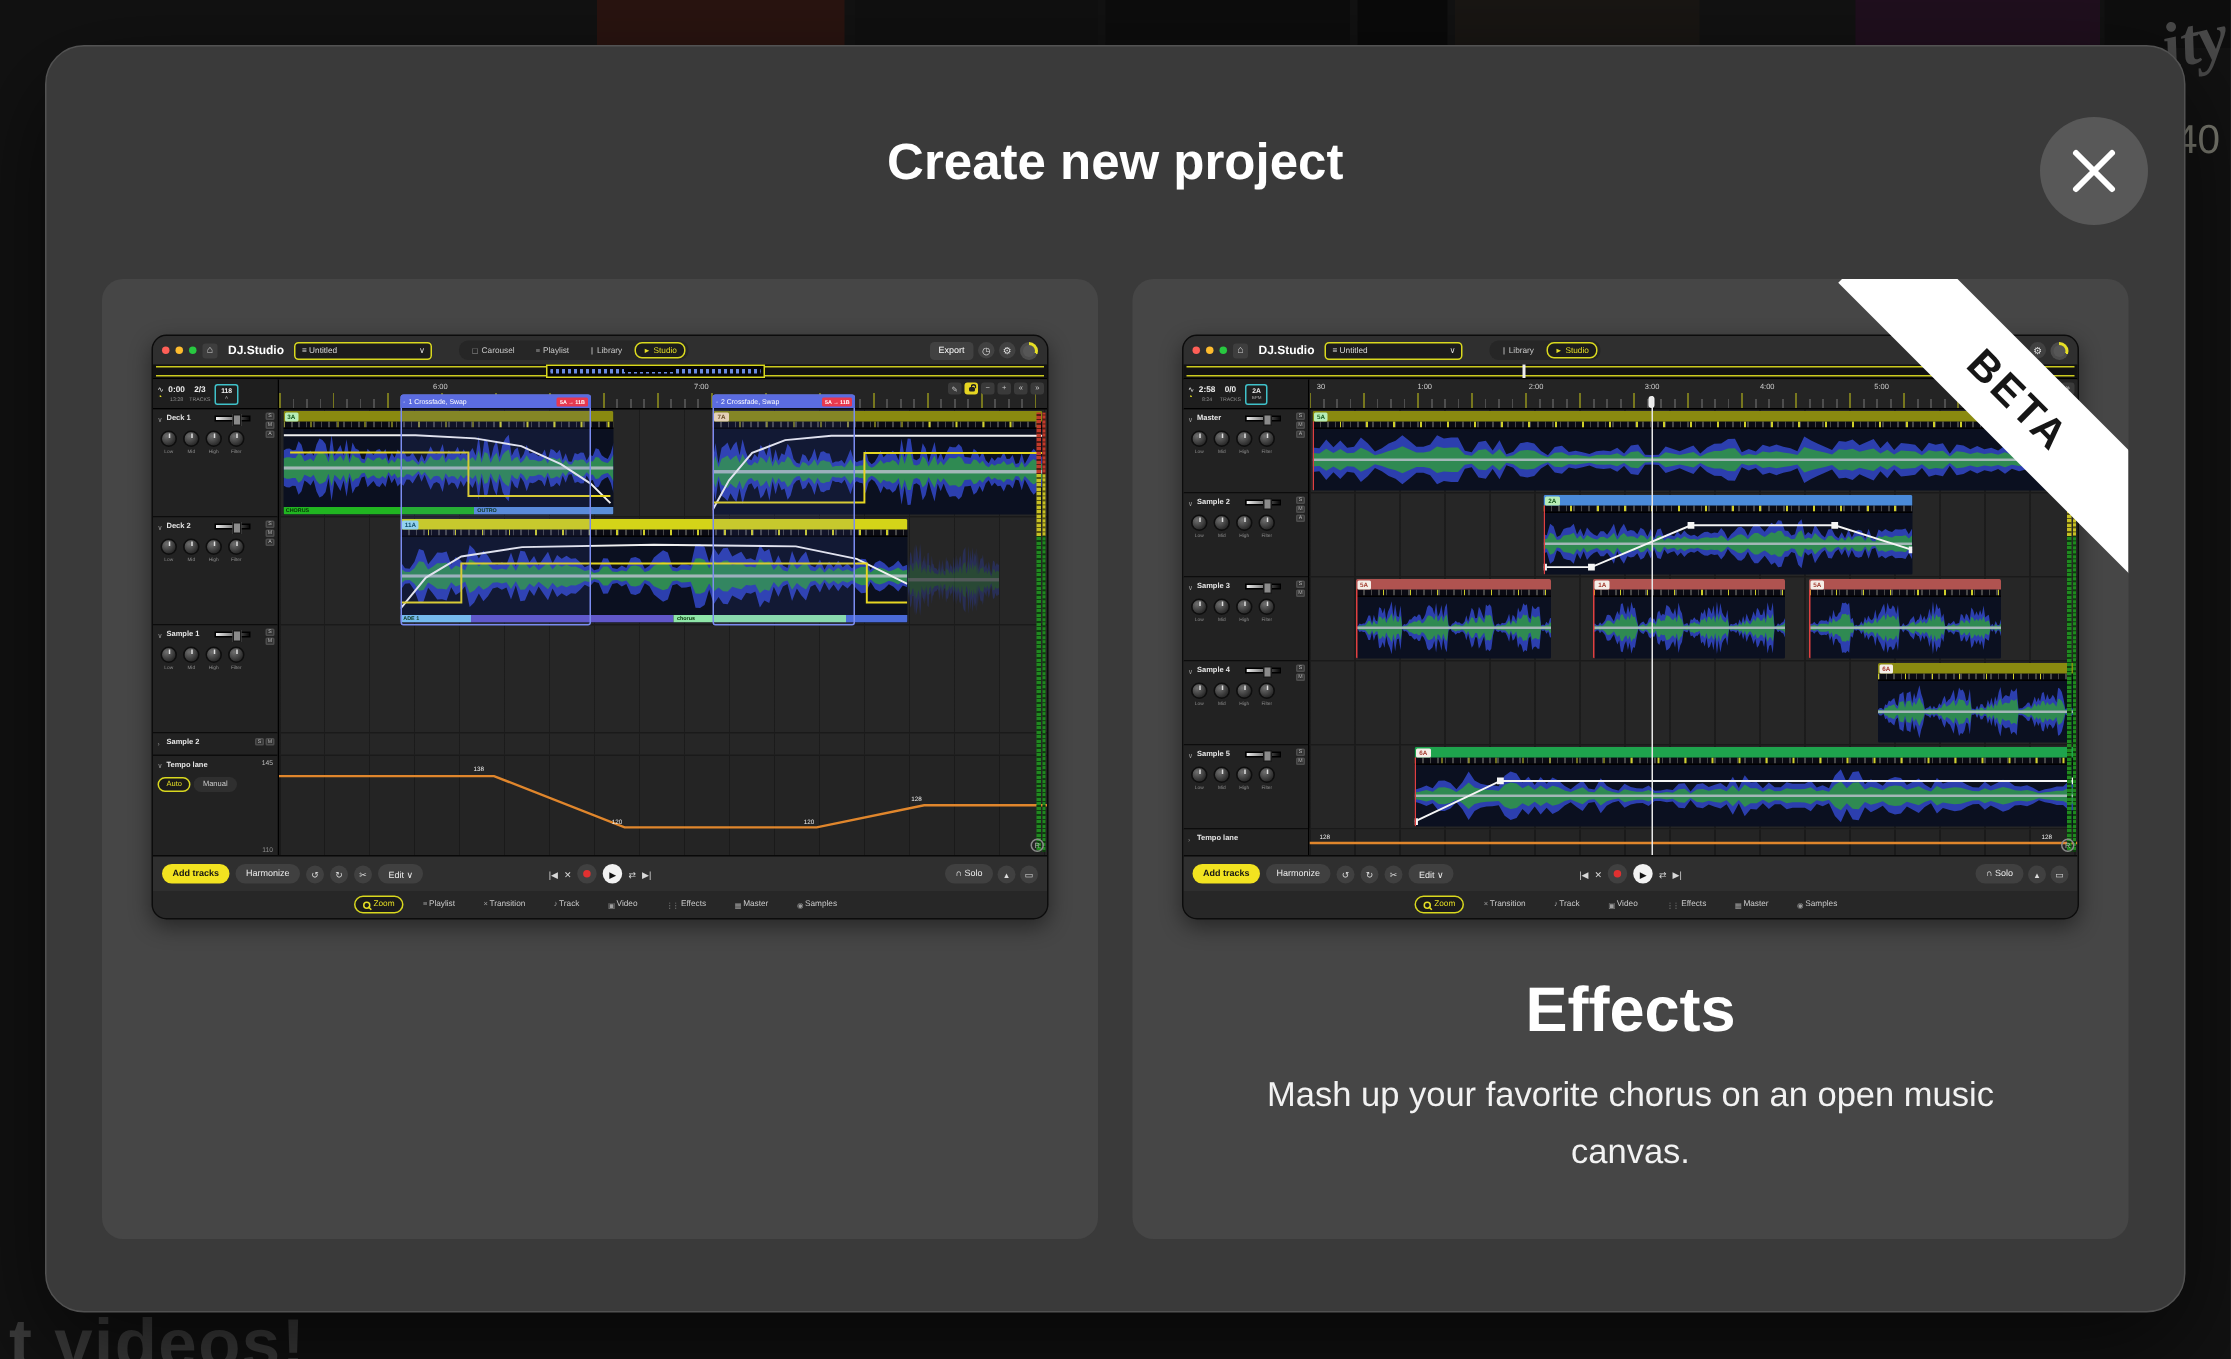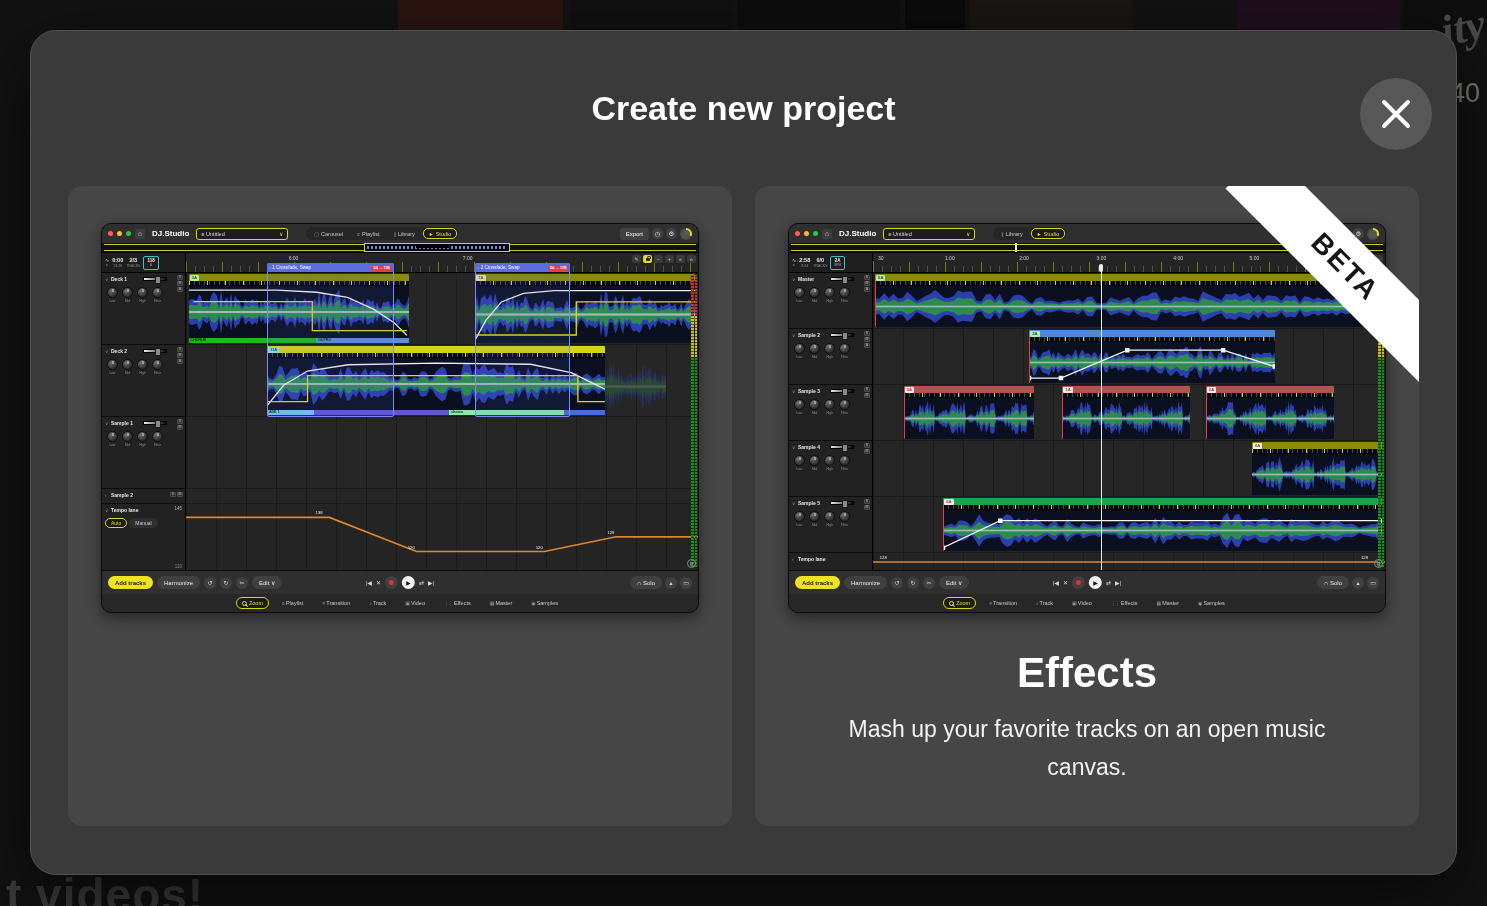--- a/index.html
+++ b/index.html
@@ -973,19 +973,19 @@
               <span class="bi">▦</span>
               <span>Master</span>
             </span>
             <span class="btab">
               <span class="bi">◉</span>
               <span>Samples</span>
             </span>
           </div>
         </div>
       <h2>Effects</h2>
-      <p>Mash up your favorite tracks on an open music canvas.</p>
+      <p>Mash up your favorite chorus on an open music canvas.</p>
       <div class="ribbon">
           <span>BETA</span>
         </div>
     </div>
   </div>
 </div>
 
 </body></html>

